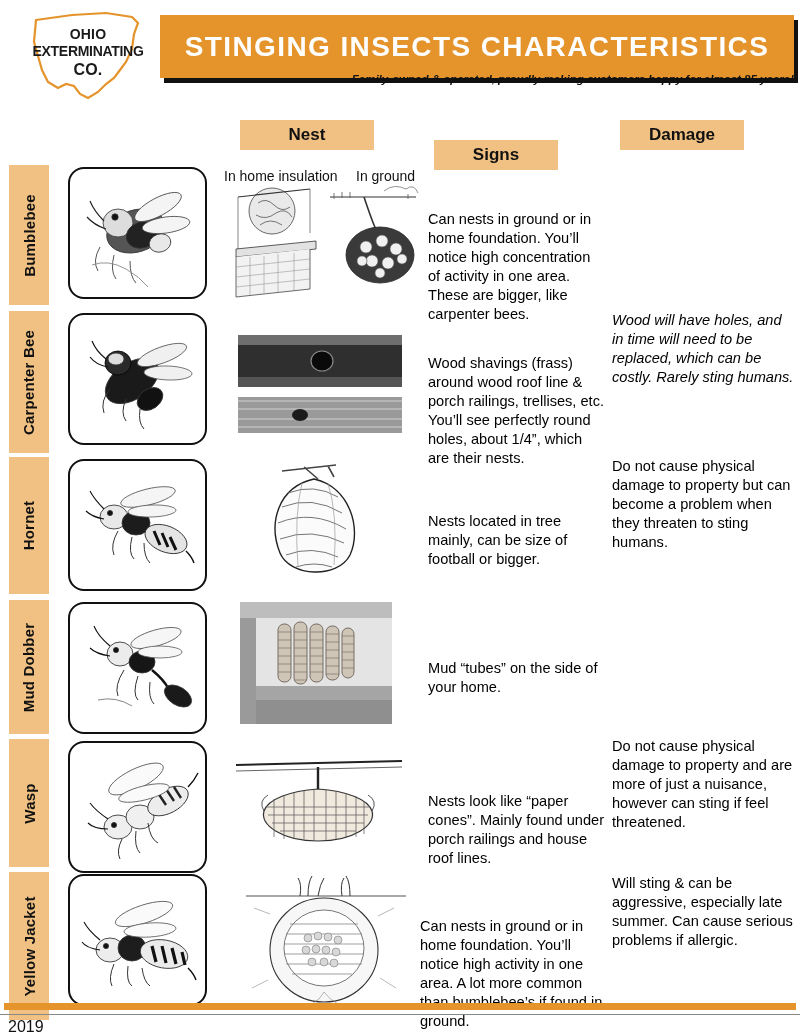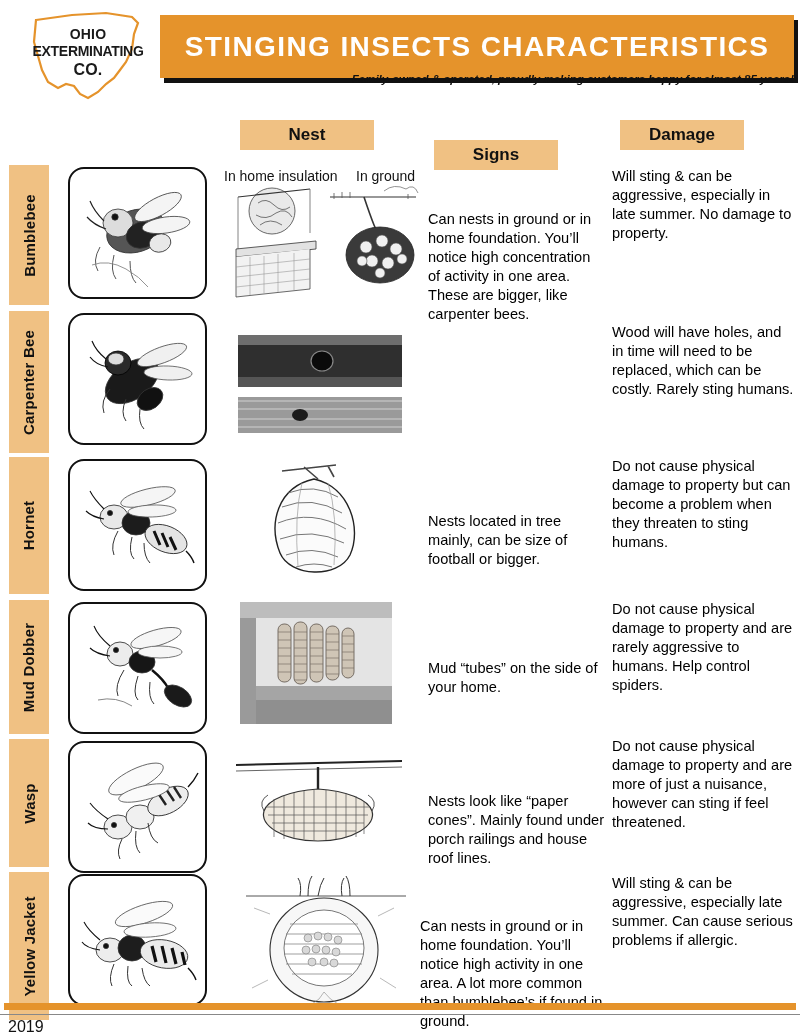--- a/index.html
+++ b/index.html
@@ -188,21 +188,21 @@
   .row.r5 .rowlabel { height: 148px; }
 
   
   .row.r2 .textcell.signs  { top: 14px; }
   .row.r2 .textcell.damage { top: 2px; }
   .row.r3 .textcell.signs  { top: 18px; }
   .row.r3 .textcell.damage { top: 2px; }
   .row.r4 .textcell.signs  { top: 12px; }
   .row.r4 .textcell.damage { top: 0px; }
   .row.r1 .textcell.signs  { top: 2px; }
-  .row.r1 .textcell.damage { top: 14px; }
+  .row.r1 .textcell.damage { top: 2px; font-style: italic; }
   .row.r5 .textcell.signs  { left: 420px; top: 4px; width: 190px; }
   .row.r5 .textcell.damage { left: 612px; top: 4px; }
 
   
   .footer-rule {
     position: absolute;
     left: 4px;
     right: 4px;
     top: 1003px;
     height: 7px;
@@ -311,21 +311,20 @@
               <circle cx="148" cy="98" r="5"></circle>
                 <circle cx="166" cy="110" r="5"></circle>
             </g>
             <path d="M170 28 q10 -8 22 -2 q8 -6 12 4" stroke="#777"></path>
             <path d="M120 30 v6 M128 29 v6 M136 29 v6 M194 31 v5" stroke="#555"></path>
           </g>
         </svg>
       </div>
     </div>
     <div class="textcell signs">Can nests in ground or in home foundation.  You’ll notice high concentration of activity in one area.  These are bigger, like carpenter bees.</div>
-    <div class="textcell damage">Will sting &amp; can be aggressive, especially in late summer.  No damage to property.</div>
   </div>
 
   <div class="row r1">
     <div class="rowlabel">
       <span>Carpenter Bee</span>
     </div>
     <div class="photo">
       <svg viewBox="0 0 135 128" aria-hidden="true">
         <g stroke="#333" fill="none" stroke-width="0.8">
           <ellipse cx="62" cy="66" rx="30" ry="18" transform="rotate(-35 62 66)" fill="#1a1a1a"></ellipse>
@@ -348,20 +347,21 @@
             <rect x="8" y="46" width="164" height="10" fill="#555"></rect>
             <ellipse cx="92" cy="30" rx="11" ry="10" fill="#0a0a0a"></ellipse>
             <ellipse cx="92" cy="30" rx="11" ry="10" fill="none" stroke="#888" stroke-width="1.2"></ellipse>
             <rect x="8" y="66" width="164" height="36" fill="#9a9a9a"></rect>
             <path d="M8 70 h164 M8 78 h164 M8 88 h164 M8 96 h164" stroke="#cfcfcf" stroke-width="1.2" fill="none"></path>
             <ellipse cx="70" cy="84" rx="8" ry="6" fill="#1b1b1b"></ellipse>
           </g>
         </svg>
       </div>
     </div>
+    <div class="textcell signs">Wood shavings (frass) around wood roof line &amp; porch railings, trellises, etc.  You’ll see perfectly round holes, about 1/4”, which are their nests.</div>
     <div class="textcell damage">Wood will have holes, and in time will need to be replaced, which can be costly.  Rarely sting humans.</div>
   </div>
 
   <div class="row r2">
     <div class="rowlabel">
       <span>Hornet</span>
     </div>
     <div class="photo">
       <svg viewBox="0 0 135 128" aria-hidden="true">
         <g stroke="#333" fill="none" stroke-width="0.8">
@@ -437,21 +437,20 @@
               <path d="M54 30 h13 M54 38 h13 M54 46 h13 M54 54 h13 M54 62 h13 M54 70 h13 M54 78 h13"></path>
               <path d="M70 30 h13 M70 38 h13 M70 46 h13 M70 54 h13 M70 62 h13 M70 70 h13"></path>
               <path d="M86 32 h13 M86 40 h13 M86 48 h13 M86 56 h13 M86 64 h13 M86 72 h13"></path>
               <path d="M102 34 h12 M102 42 h12 M102 50 h12 M102 58 h12 M102 66 h12"></path>
             </g>
           </g>
         </svg>
       </div>
     </div>
     <div class="textcell signs">Mud “tubes” on the side of your home.</div>
-    <div class="textcell damage">Do not cause physical damage to property and are rarely aggressive to humans.  Help control spiders.</div>
   </div>
 
   <div class="row r4">
     <div class="rowlabel">
       <span>Wasp</span>
     </div>
     <div class="photo">
       <svg viewBox="0 0 135 128" aria-hidden="true">
         <g stroke="#333" fill="none" stroke-width="0.8">
           <ellipse cx="48" cy="84" rx="14" ry="12" fill="#efefef" stroke="#222"></ellipse>

